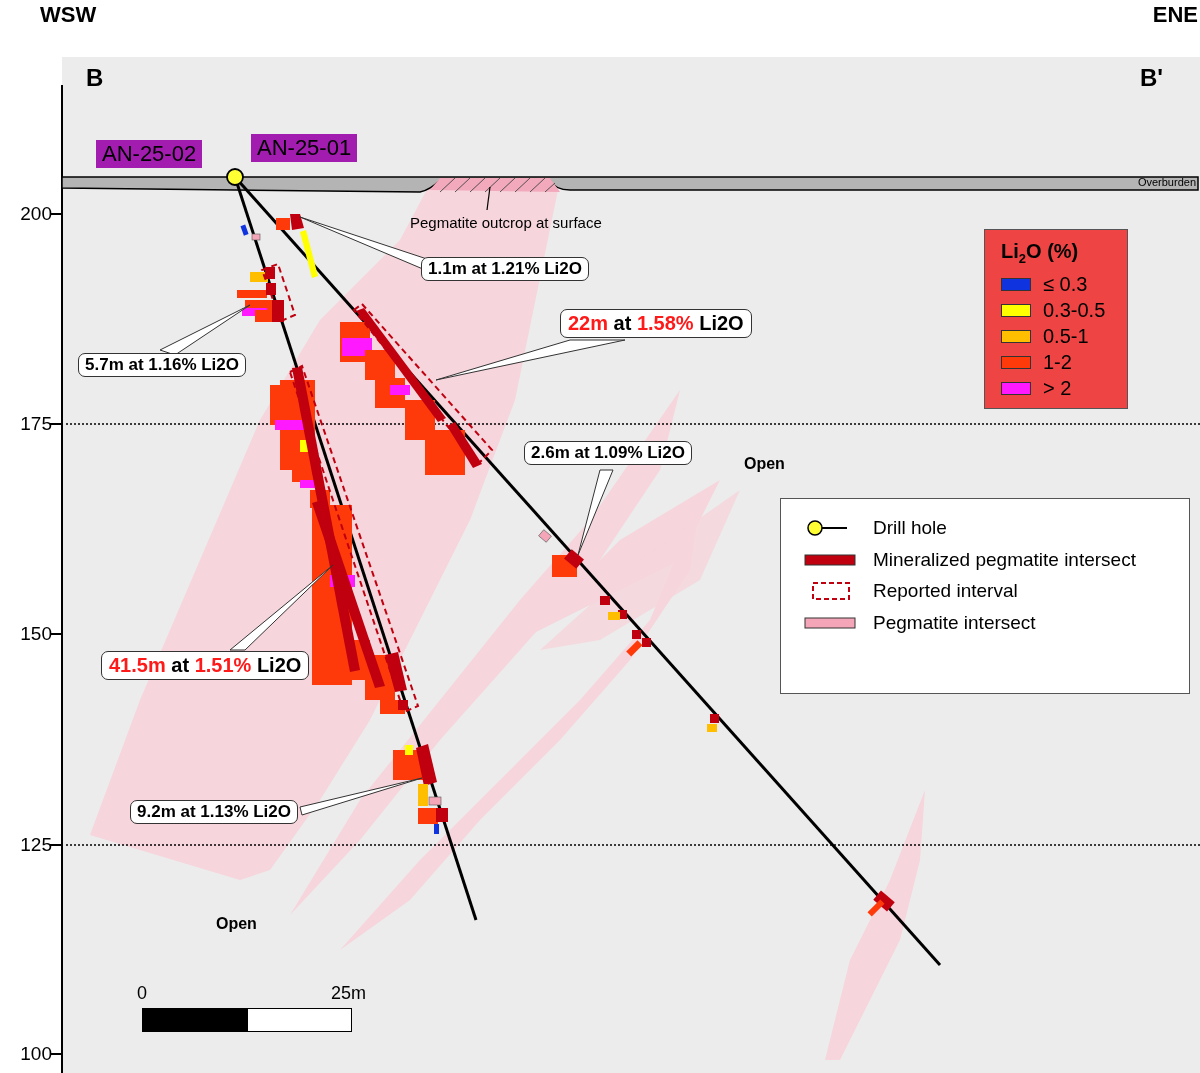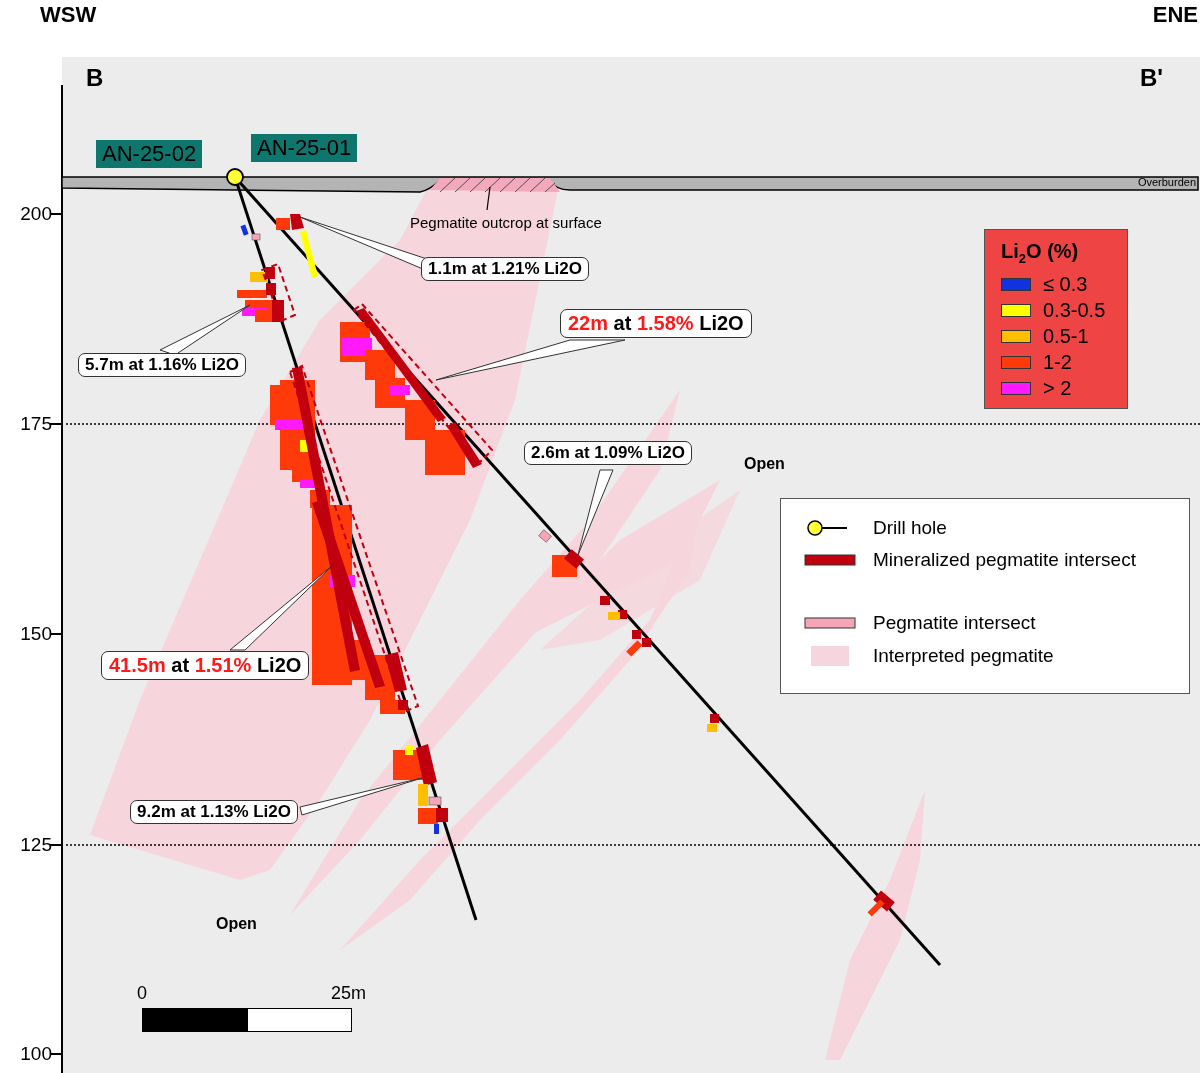--- a/index.html
+++ b/index.html
@@ -3,21 +3,21 @@
 <meta charset="utf-8">
 <style>
   html,body{margin:0;padding:0;background:#ffffff;}
   body{width:1200px;height:1073px;position:relative;overflow:hidden;font-family:"Liberation Sans",sans-serif;}
   .dir{position:absolute;top:2px;font-weight:bold;font-size:22px;color:#000;font-family:"Liberation Sans",sans-serif;}
   #wsw{left:40px;}
   #ene{right:2px;}
   #canvas{position:absolute;left:0;top:0;}
   .ylab{position:absolute;left:4px;font-size:19px;color:#000;width:48px;text-align:right;}
   .sec{position:absolute;font-weight:bold;font-size:24px;color:#000;}
-  .hole-label{position:absolute;background:#0f766e;font-size:22px;padding:0 6px;height:28px;line-height:28px;color:#000;}
+  .hole-label{position:absolute;background:#a21caf;font-size:22px;padding:0 6px;height:28px;line-height:28px;color:#000;}
   .callout{position:absolute;background:#fff;border:1.6px solid #333;border-radius:7px;font-weight:bold;font-size:17px;padding:1px 6px;white-space:nowrap;color:#000;}
   .callout.big{font-size:20px;padding:2px 7px;}
   .red{color:#ff1a1a;}
   .note{position:absolute;font-size:15px;color:#000;}
   .open{position:absolute;font-weight:bold;font-size:16px;color:#000;}
   .ovb{position:absolute;font-size:11px;color:#000;right:4px;top:176px;}
   #li-legend{position:absolute;left:984px;top:229px;width:142px;height:178px;background:#ef4444;border:1.3px solid #555;}
   #li-legend .ttl{position:absolute;left:16px;top:10px;font-weight:bold;font-size:20px;}
   #li-legend .row{position:absolute;left:16px;height:24px;display:flex;align-items:center;font-size:20px;}
   #li-legend .sw{width:28px;height:11px;border:1px solid #333;margin-right:12px;}
@@ -237,31 +237,31 @@
           <circle cx="12" cy="10" r="7" fill="#ffff33" stroke="#000" stroke-width="1.5"></circle>
         </svg></span>
     <span>Drill hole</span>
   </div>
   <div class="row" style="top:46px;">
     <span class="sym"><svg width="56" height="20">
           <rect x="2" y="5" width="50" height="10" fill="#c0000f" stroke="#333"></rect>
         </svg></span>
     <span>Mineralized pegmatite intersect</span>
   </div>
+  <div class="row" style="top:77px;">
+    <span class="sym"><svg width="56" height="20">
+          <rect x="10" y="2" width="36" height="16" fill="none" stroke="#c0000f" stroke-width="2" stroke-dasharray="5,3"></rect>
+        </svg></span>
+    <span>Reported interval</span>
+  </div>
   <div class="row" style="top:109px;">
     <span class="sym"><svg width="56" height="20">
           <rect x="2" y="5" width="50" height="10" fill="#f4a6b8" stroke="#333"></rect>
         </svg></span>
     <span>Pegmatite intersect</span>
-  </div>
-  <div class="row" style="top:142px;">
-    <span class="sym"><svg width="56" height="20">
-          <rect x="8" y="0" width="38" height="20" fill="#f6d5dc"></rect>
-        </svg></span>
-    <span>Interpreted pegmatite</span>
   </div>
 </div>
 
 <div class="sclab" style="left:137px;">0</div>
 <div class="sclab" style="left:331px;">25m</div>
 <div id="scale">
     <div class="blk"></div>
   </div>
 
 </body></html>

